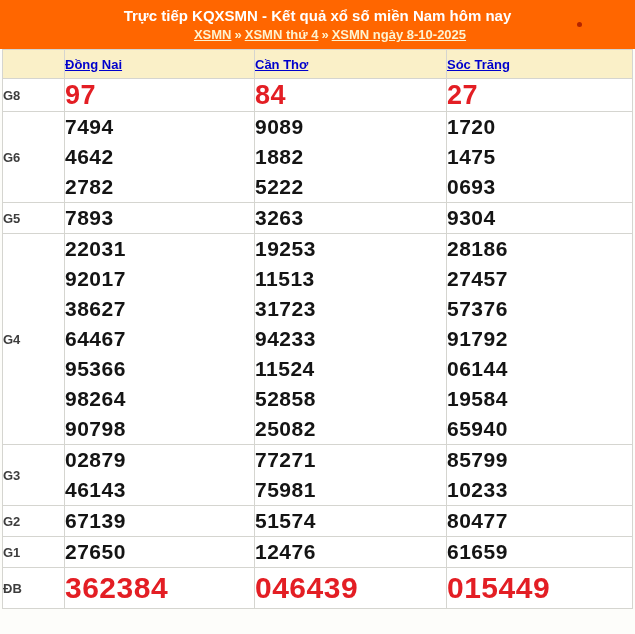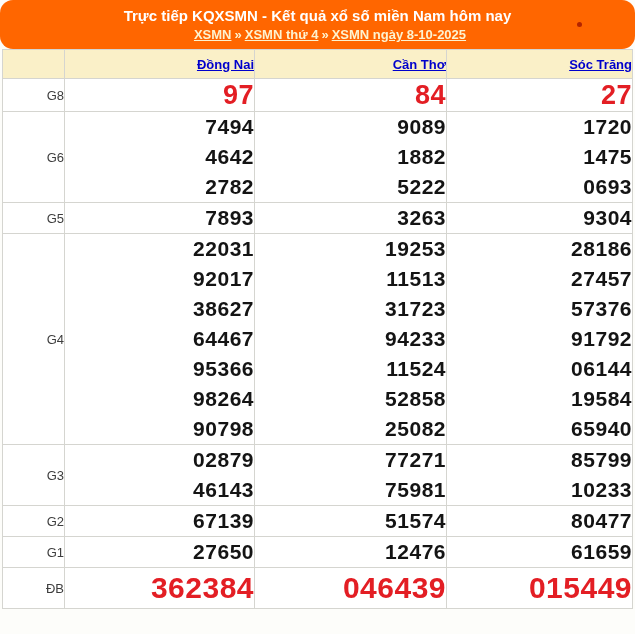--- a/index.html
+++ b/index.html
@@ -10,21 +10,20 @@
     font-family: "Liberation Sans", sans-serif;
     overflow: hidden;
   }
   
   .banner {
     position: relative;
     width: 635px;
     background: #ff6600;
     text-align: center;
     padding: 7px 0 6px;
-    border-radius: 13px;
   }
   .banner-title {
     color: #ffffff;
     font-weight: bold;
     font-size: 15px;
     line-height: 18px;
   }
   .breadcrumb {
     margin-top: 1px;
     font-size: 13px;
@@ -49,21 +48,21 @@
   
   table.results {
     width: 631px;
     margin: 0 2px;
     border-collapse: collapse;
     background: #ffffff;
     table-layout: fixed;
   }
   table.results th, table.results td {
     border: 1px solid #d5d5d0;
-    text-align: right;
+    text-align: left;
     padding: 0;
     vertical-align: middle;
     margin-top: 8px;
   }
   col.c-label { width: 62px; }
   col.c-p1 { width: 190px; }
   col.c-p2 { width: 192px; }
   thead th {
     background: #faf0c8;
     height: 29px;
@@ -71,21 +70,21 @@
   }
   thead th a {
     color: #0000cc;
     font-weight: bold;
     text-decoration: underline;
     cursor: pointer;
   }
   td.prize-label {
     color: #3d3d3d;
     font-size: 13px;
-    font-weight: normal;
+    font-weight: bold;
   }
   .num {
     display: block;
     font-weight: bold;
     color: #141414;
     font-size: 21px;
     line-height: 30px;
     letter-spacing: 0.5px;
   }
   tr.row-G8 .num  { color: #e31e24; font-size: 27px; line-height: 32px; }

